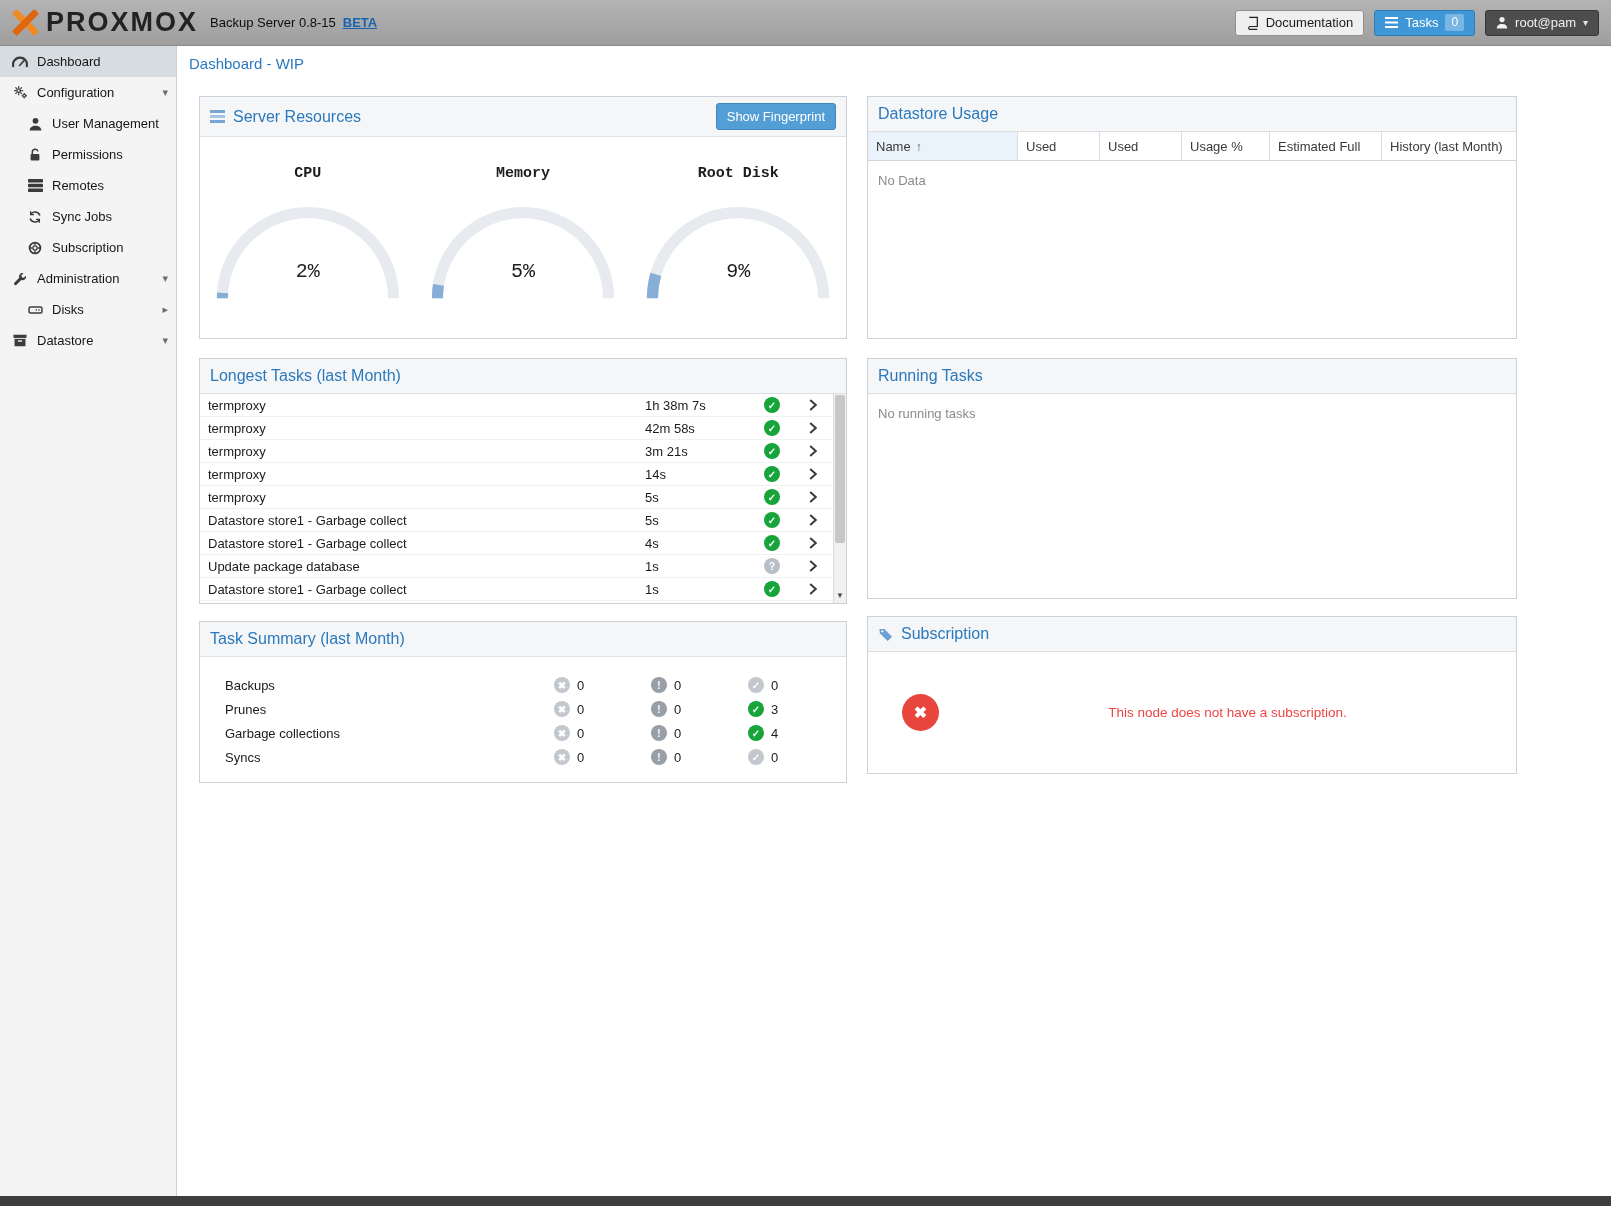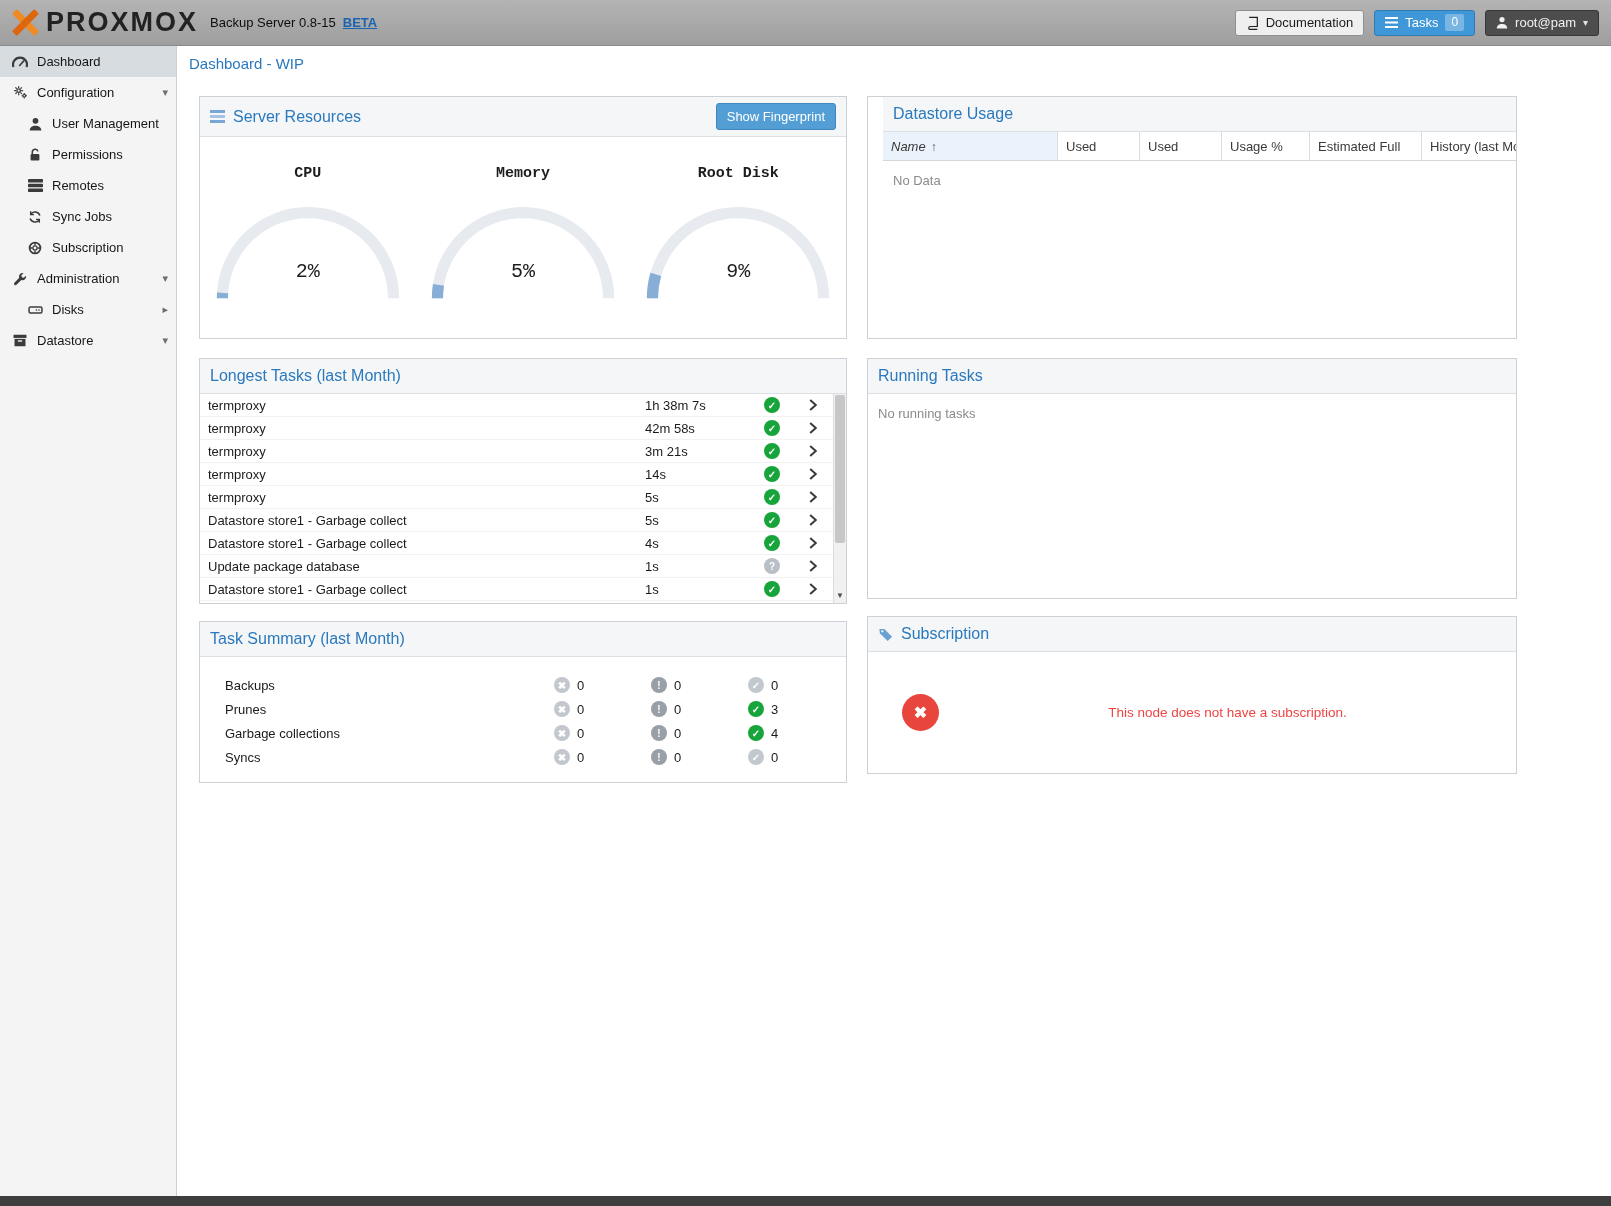--- a/index.html
+++ b/index.html
@@ -46,26 +46,26 @@
   #p-resources .panel-header { height:40px; }
   .btn-fingerprint { margin-left:auto; background:#549ed6; border:1px solid #3f87bd; color:#fff; font-size:13px; padding:5px 10px; border-radius:3px; cursor:pointer; }
   .gauges { display:flex; padding-top:28px; }
   .gauge { flex:1; text-align:center;font-family:Liberation Mono, monospace; }
   .gauge-label { font-size:15px; font-weight:bold; color:#1d1d1d; }
   .gauge-wrap { position:relative; width:186px; height:103px; margin:20px auto 0; }
   .gauge-wrap svg { width:186px; height:103px; display:block; }
   .gauge-value { position:absolute; left:0; right:0; top:58px; font-size:20px; color:#1d1d1d; }
 
   
-  #p-datastore { height:243px;padding-left:15px; }
+  #p-datastore { height:243px; }
   .grid-header { display:flex; height:29px; border-bottom:1px solid #d4d7da; }
   .gh-cell { padding:7px 8px 0; font-size:13px; color:#3a3a3a; border-right:1px solid #dadde1; white-space:nowrap; overflow:hidden; cursor:pointer; }
   .gh-cell.sorted { background:#eaf3fb; }
   .sort-arrow { font-size:12px; color:#5a5a5a; margin-left:5px; }
-  .gh-name { width:175px;font-style:italic; } .gh-size { width:82px; } .gh-used { width:82px; } .gh-usage { width:88px; } .gh-est { width:112px; } .gh-hist { flex:1; border-right:none; }
+  .gh-name { width:150px; } .gh-size { width:82px; } .gh-used { width:82px; } .gh-usage { width:88px; } .gh-est { width:112px; } .gh-hist { flex:1; border-right:none; }
   .empty-text { padding:12px 10px; font-size:13px; color:#8b8b8b; }
 
   
   #p-longest { height:246px; }
   .lt-list { position:relative; height:209px; overflow:hidden; }
   .lt-rows { margin-right:13px; }
   .lt-row { display:flex; align-items:center; height:23px; border-bottom:1px solid #f0f1f3; font-size:13px; color:#1b1b1b; cursor:pointer; }
   .lt-name { flex:1; padding-left:8px; white-space:nowrap; overflow:hidden; }
   .lt-dur { width:106px; flex:none; }
   .lt-status { width:42px; flex:none; display:flex; justify-content:center; }

